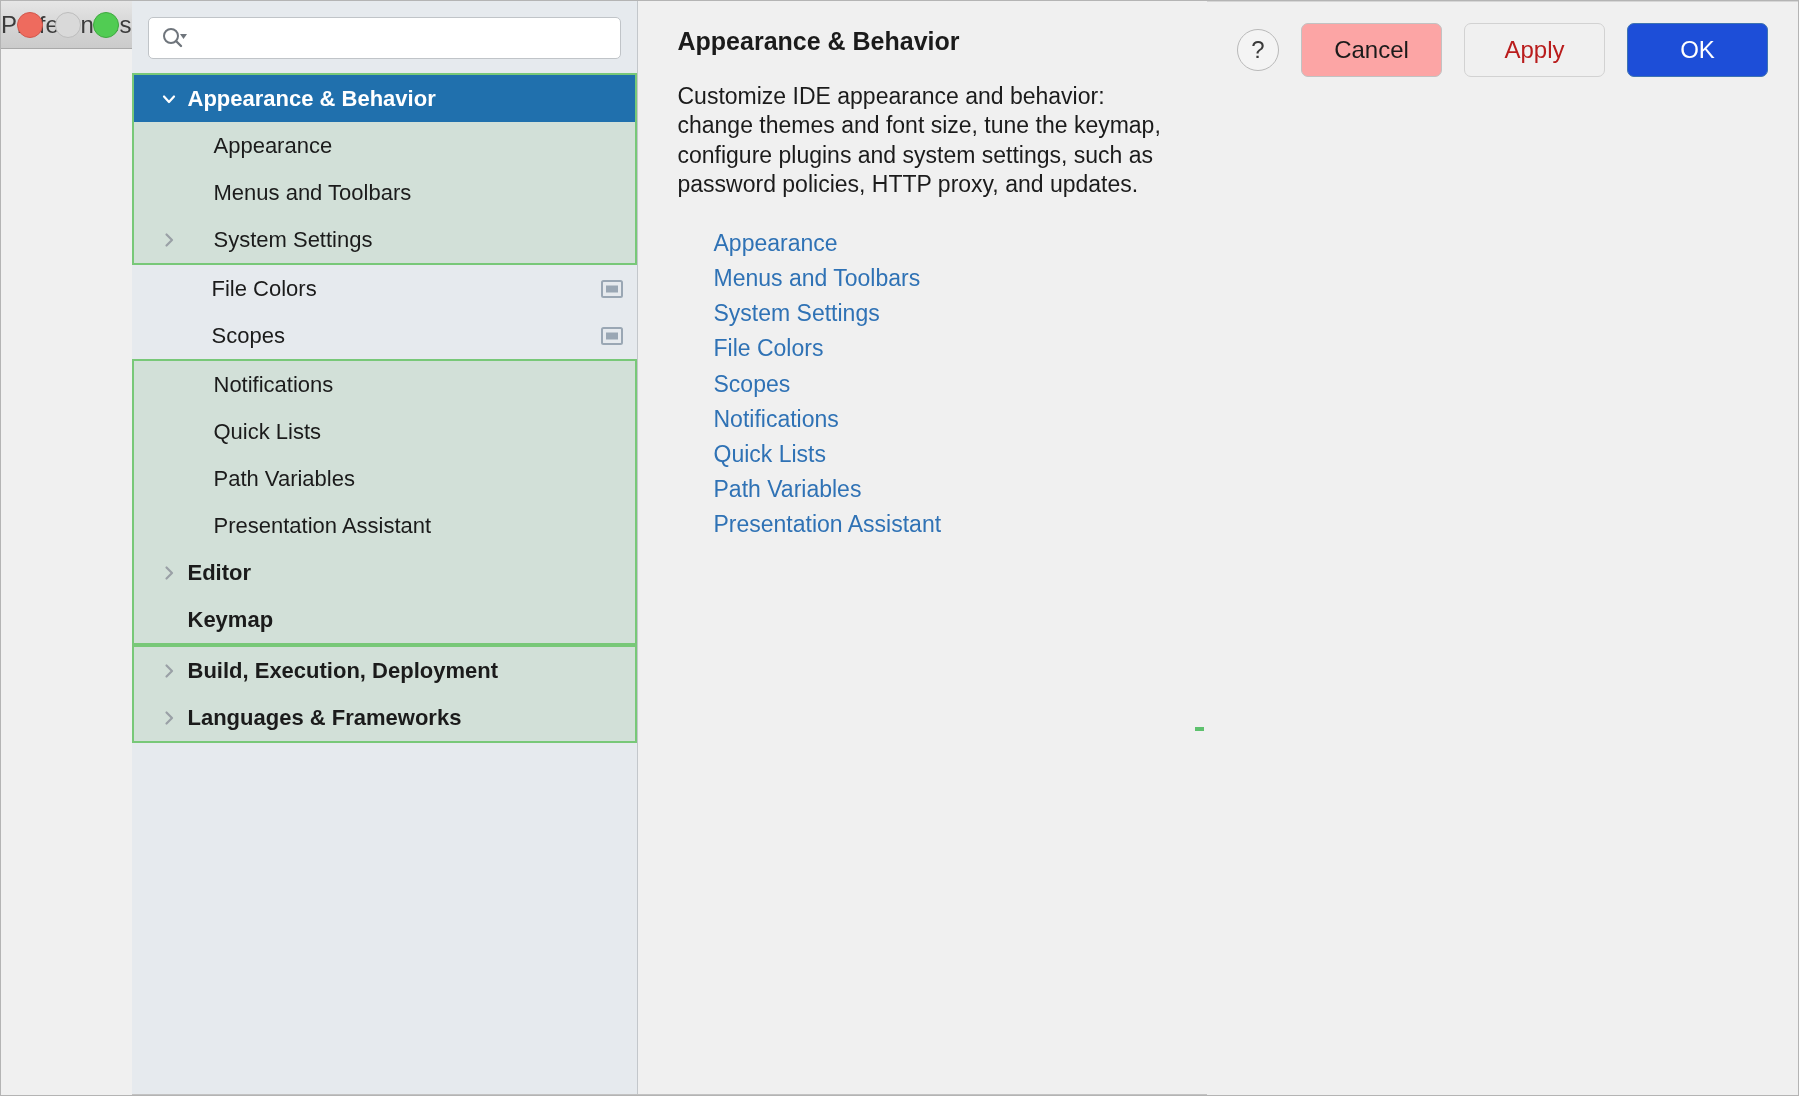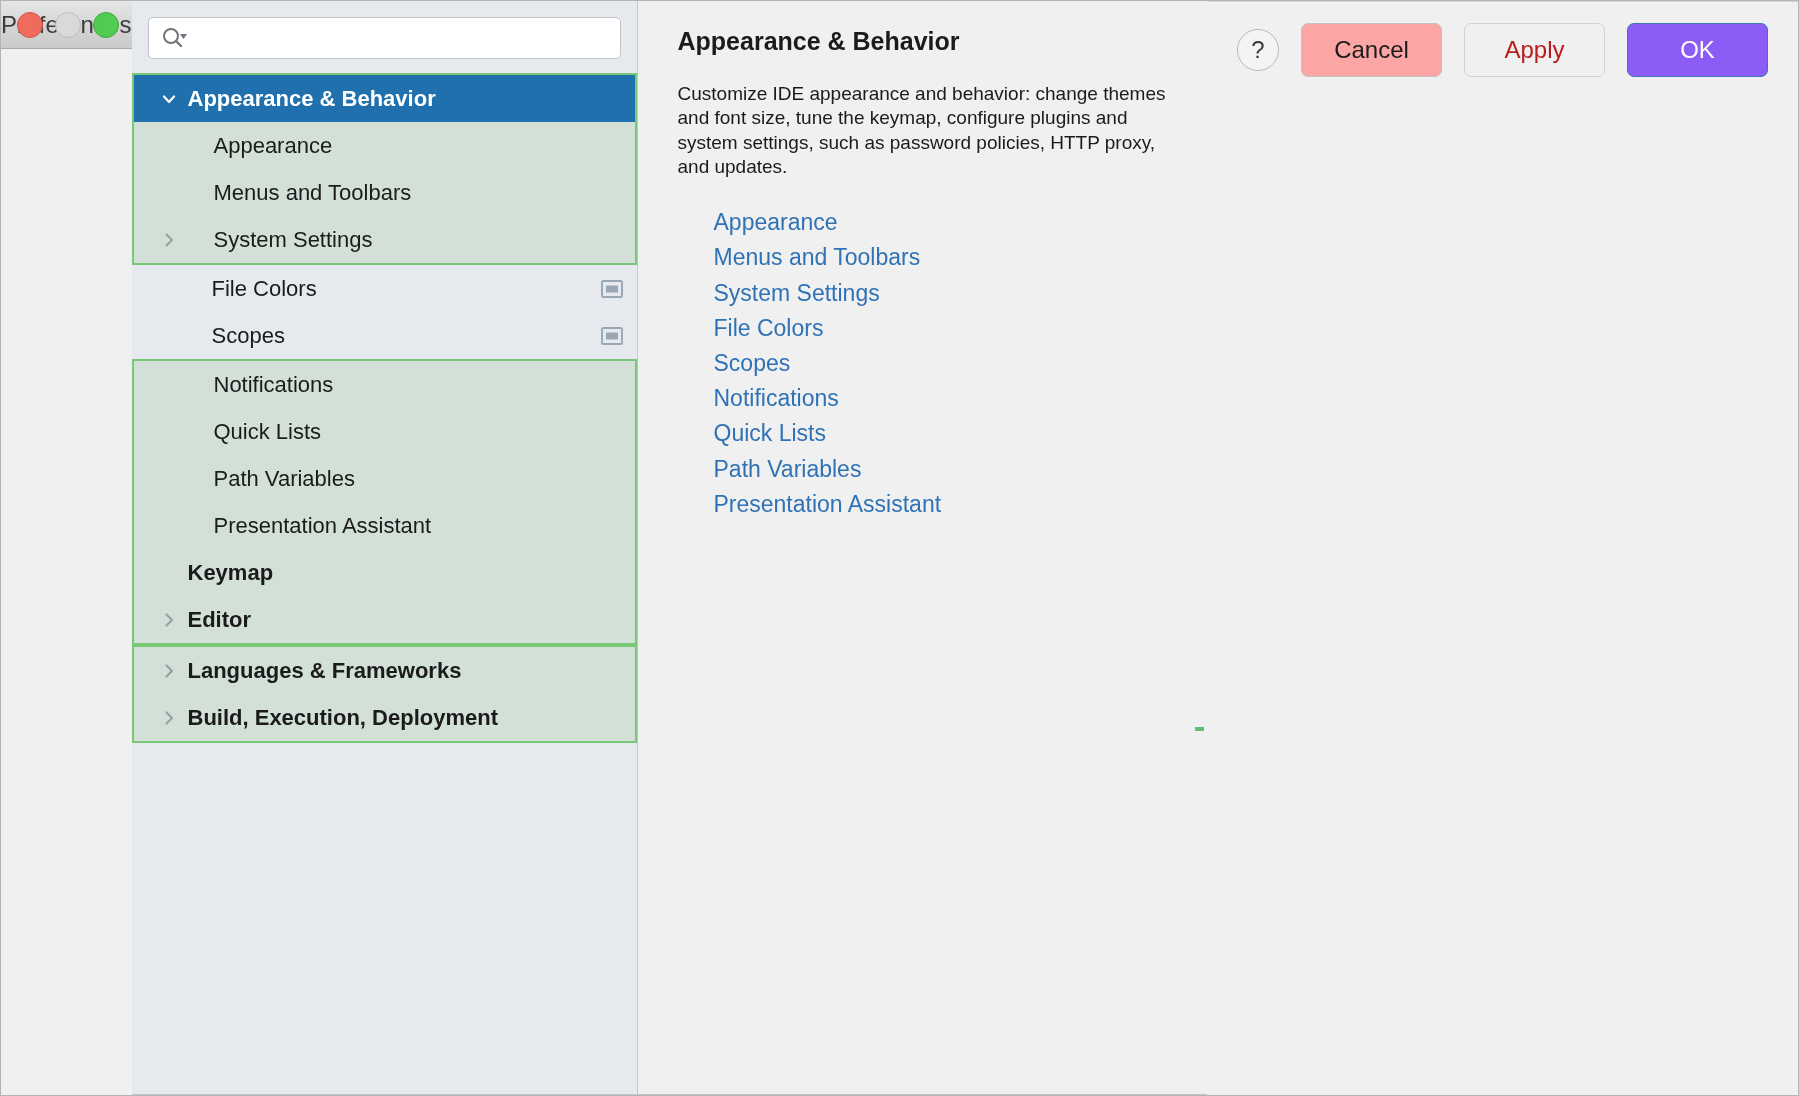--- a/index.html
+++ b/index.html
@@ -191,21 +191,21 @@
   .main-inner {
     padding: 26px 40px 0 40px;
   }
   .main-title {
     font-size: 25px;
     font-weight: bold;
     color: #1b1b1b;
     margin: 0 0 26px 0;
   }
   .main-desc {
-    font-size: 19px;
+    font-size: 23px;
     color: #1b1b1b;
     line-height: 1.28;
     margin: 0 0 26px 0;
     max-width: 1200px;
   }
   .link-list {
     margin: 0;
     padding: 0 0 0 36px;
     list-style: none;
   }
@@ -269,21 +269,21 @@
     background: #fca5a5;
     color: #1b1b1b;
   }
   .btn.disabled {
     background: #f0f0f0;
     color: #b91c1c;
     border: 1px solid #d2d2d2;
     cursor: default;
   }
   .btn.primary {
-    background: #8b5cf6;
+    background: #1d4ed8;
     border: 1px solid #3d74b2;
     color: #ffffff;
   }
 </style>
 </head>
 <body>
 
 <div class="window">
 
   <div class="titlebar">
@@ -413,57 +413,57 @@
             <div class="row indent">
               <span class="arrow none">
                 <svg width="18" height="18" viewBox="0 0 18 18">
                   <polyline points="6.5,3.5 12,9 6.5,14.5" fill="none" stroke="#9aa0a6" stroke-width="2.2" stroke-linecap="round" stroke-linejoin="round"></polyline>
                 </svg>
               </span>
               <span class="label">Presentation Assistant</span>
               <span class="spacer"></span>
             </div>
             <div class="row bold">
+              <span class="arrow">
+                <svg width="18" height="18" viewBox="0 0 18 18">
+                  <polyline points="6.5,3.5 12,9 6.5,14.5" fill="none" stroke="#9aa0a6" stroke-width="2.2" stroke-linecap="round" stroke-linejoin="round"></polyline>
+                </svg>
+              </span>
+              <span class="label">Editor</span>
+              <span class="spacer"></span>
+            </div>
+            <div class="row bold">
               <span class="arrow none">
                 <svg width="18" height="18" viewBox="0 0 18 18">
                   <polyline points="6.5,3.5 12,9 6.5,14.5" fill="none" stroke="#9aa0a6" stroke-width="2.2" stroke-linecap="round" stroke-linejoin="round"></polyline>
                 </svg>
               </span>
               <span class="label">Keymap</span>
-              <span class="spacer"></span>
-            </div>
-            <div class="row bold">
-              <span class="arrow">
-                <svg width="18" height="18" viewBox="0 0 18 18">
-                  <polyline points="6.5,3.5 12,9 6.5,14.5" fill="none" stroke="#9aa0a6" stroke-width="2.2" stroke-linecap="round" stroke-linejoin="round"></polyline>
-                </svg>
-              </span>
-              <span class="label">Editor</span>
               <span class="spacer"></span>
             </div>
           </div>
           <div class="group plain">
           </div>
           <div class="group hl">
             <div class="row bold">
               <span class="arrow">
                 <svg width="18" height="18" viewBox="0 0 18 18">
                   <polyline points="6.5,3.5 12,9 6.5,14.5" fill="none" stroke="#9aa0a6" stroke-width="2.2" stroke-linecap="round" stroke-linejoin="round"></polyline>
                 </svg>
               </span>
-              <span class="label">Languages &amp; Frameworks</span>
+              <span class="label">Build, Execution, Deployment</span>
               <span class="spacer"></span>
             </div>
             <div class="row bold">
               <span class="arrow">
                 <svg width="18" height="18" viewBox="0 0 18 18">
                   <polyline points="6.5,3.5 12,9 6.5,14.5" fill="none" stroke="#9aa0a6" stroke-width="2.2" stroke-linecap="round" stroke-linejoin="round"></polyline>
                 </svg>
               </span>
-              <span class="label">Build, Execution, Deployment</span>
+              <span class="label">Languages &amp; Frameworks</span>
               <span class="spacer"></span>
             </div>
           </div>
         </div>
     </div>
 
     <div class="main">
       <div class="main-inner">
         <h1 class="main-title">Appearance &amp; Behavior</h1>
         <p class="main-desc">Customize IDE appearance and behavior: change themes and font size, tune the keymap, configure plugins and system settings, such as password policies, HTTP proxy, and updates.</p>

